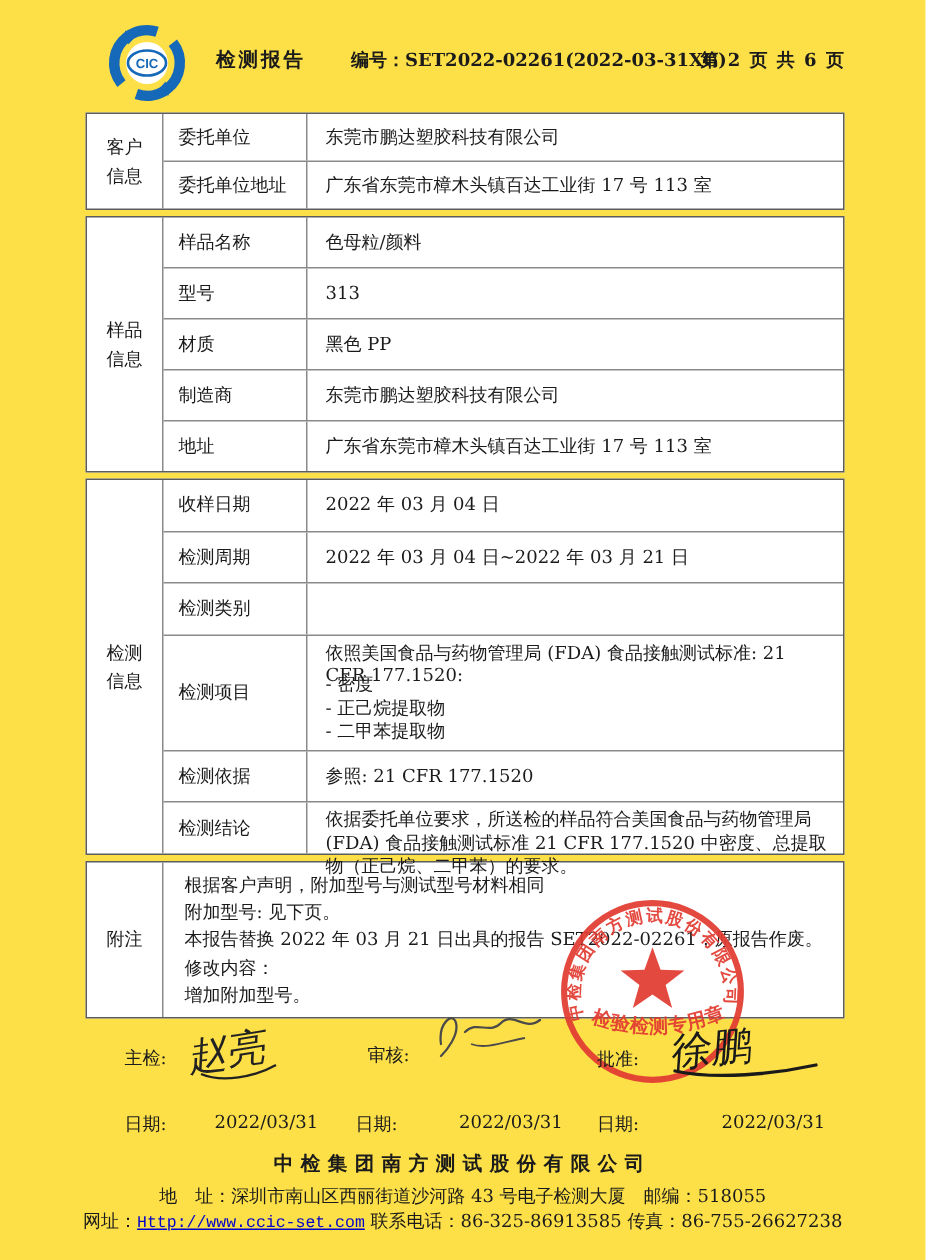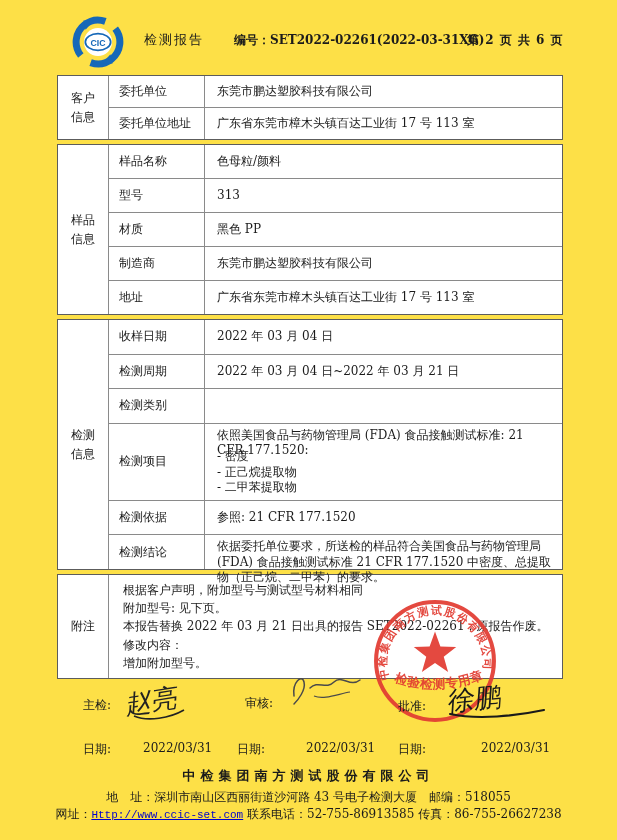--- a/index.html
+++ b/index.html
@@ -1,21 +1,21 @@
 <!DOCTYPE html>
 <html><head>
 <meta charset="utf-8">
 <style>
   html,body{margin:0;padding:0;background:#fff;}
   .page{position:relative;width:617px;height:840px;background:#fde047;overflow:hidden;
         font-family:"DejaVu Serif","Liberation Serif",serif;color:#1b1b1b;font-size:12px;}
 
   
   .logo{position:absolute;left:70px;top:14px;}
-  .hdr-title{position:absolute;left:144px;top:31px;font-weight:normal;font-size:13px;letter-spacing:2px;}
+  .hdr-title{position:absolute;left:144px;top:31px;font-weight:bold;font-size:13px;letter-spacing:2px;}
   .hdr-no{position:absolute;left:234px;top:32px;font-weight:bold;font-size:12px;}
   .hdr-page{position:absolute;left:467px;top:32px;font-weight:bold;font-size:12px;letter-spacing:1px;}
 
   
   .tables{position:absolute;left:57px;top:75px;width:506px;}
   .section{display:flex;border:1px solid #5c5c5c;margin-bottom:4px;box-sizing:border-box;background:#fff;}
   .sec-label{width:50px;min-width:50px;border-right:1px solid #8a8a8a;display:flex;flex-direction:column;
              align-items:center;justify-content:center;gap:2px;text-align:center;}
   .rows{flex:1;display:flex;flex-direction:column;}
   .trow{display:flex;border-bottom:1px solid #8a8a8a;flex:1;}
@@ -227,17 +227,17 @@
   <span class="sig-label dv2">2022/03/31</span>
   <span class="sig-label d3">日期:</span>
   <span class="sig-label dv3">2022/03/31</span>
 
   <div class="f-company">中检集团南方测试股份有限公司</div>
   <div class="f-line f1">
     <span>地　址：</span><span>深圳市南山区西丽街道沙河路 43 号电子检测大厦</span>　<span>邮编：518055</span>
   </div>
   <div class="f-line f2">
     <span>网址：</span><a class="f-link">Http://www.ccic-set.com</a>
-    <span>联系电话：52-755-86913585</span>
+    <span>联系电话：86-325-86913585</span>
     <span>传真：86-755-26627238</span>
   </div>
 
 </div>
 
 </body></html>

